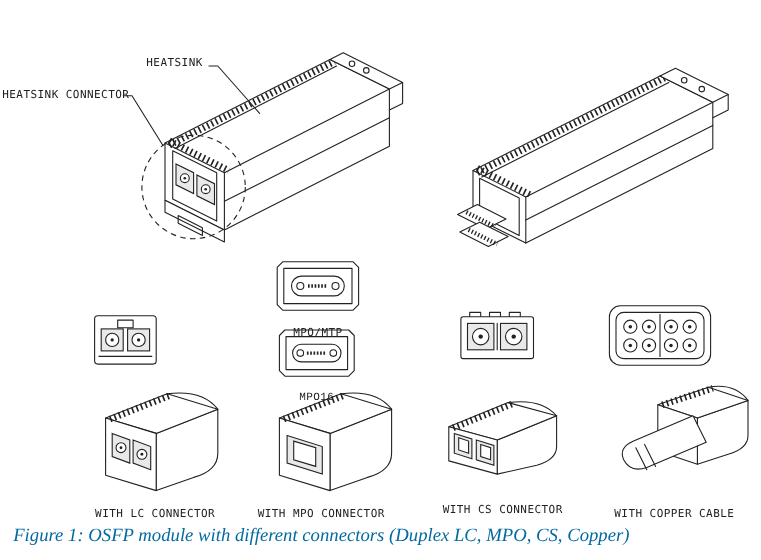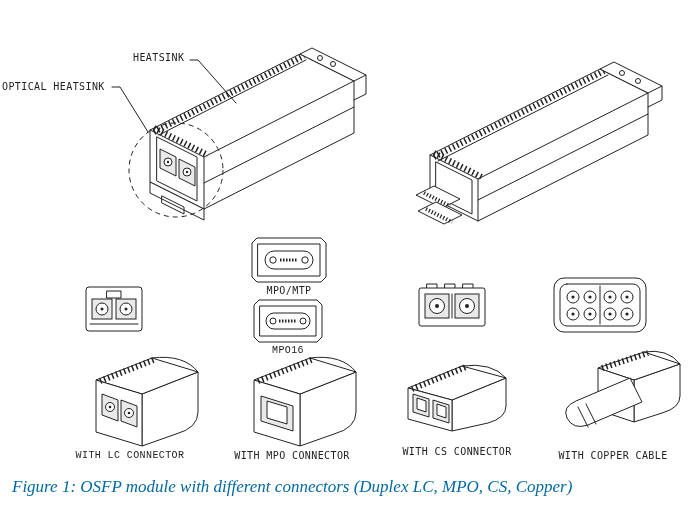--- a/index.html
+++ b/index.html
@@ -5,21 +5,21 @@
   html,body { margin:0; padding:0; background:#fff; }
   .page {
     position:relative; width:692px; height:509px; background:#ffffff;
     font-family:"DejaVu Sans Mono", monospace; overflow:hidden;
   }
   .drawing-svg { position:absolute; left:0; top:0; }
   .tech-label {
     position:absolute; font-family:"DejaVu Sans Mono", monospace;
     font-size:10px; letter-spacing:0.4px; color:#222; white-space:nowrap;
   }
-  .centered { transform:translateX(-50%); }
+  .centered { transform:translateX(-50%);margin-top:12px; }
   .caption {
     position:absolute; left:12px; top:477px; width:676px;
     font-family:Liberation Serif, serif; font-style:italic;
     font-size:17px; color:#0369a1; white-space:nowrap;
   }
   
   .ln   { fill:none; stroke:#222; stroke-width:1; stroke-linejoin:round; stroke-linecap:round; }
   .face { fill:#ffffff; stroke:#222; stroke-width:1; stroke-linejoin:round; }
   .port { fill:#e9e9e9; stroke:#222; stroke-width:1; }
   .hole { fill:#ffffff; stroke:#222; stroke-width:1; }
@@ -194,25 +194,25 @@
       <path class="ln" d="M644,352 Q668,348 680,364"></path>
       <path class="face" d="M598,368 L634,380 L634,422 L598,410 Z"></path>
       <line class="fins" x1="602" y1="368" x2="648" y2="353"></line>
       <path class="face" d="M630,378 L576,401 Q562,407 567,418 Q573,430 588,425 L642,402 Z"></path>
       <line class="ln" x1="586" y1="404" x2="596" y2="424"></line>
       <line class="ln" x1="578" y1="407" x2="588" y2="427"></line>
     </g>
   </svg>
 
   <div class="tech-label" style="left:133px; top:52px;">HEATSINK</div>
-  <div class="tech-label" style="left:2px; top:81px;">OPTICAL HEATSINK</div>
+  <div class="tech-label" style="left:2px; top:81px;">HEATSINK CONNECTOR</div>
 
   <div class="tech-label centered" style="left:289px; top:285px;">MPO/MTP</div>
   <div class="tech-label centered" style="left:288px; top:345px;font-family:Liberation Mono, monospace;">MPO16</div>
 
-  <div class="tech-label centered" style="left:130px; top:450px;font-family:Liberation Mono, monospace;">WITH LC CONNECTOR</div>
+  <div class="tech-label centered" style="left:141px; top:450px;">WITH LC CONNECTOR</div>
   <div class="tech-label centered" style="left:292px; top:450px;">WITH MPO CONNECTOR</div>
   <div class="tech-label centered" style="left:457px; top:446px;">WITH CS CONNECTOR</div>
   <div class="tech-label centered" style="left:613px; top:450px;text-align:right;">WITH COPPER CABLE</div>
 
   <div class="caption">Figure 1: OSFP module with different connectors (Duplex LC, MPO, CS, Copper)</div>
 
 </div>
 
 </body></html>

